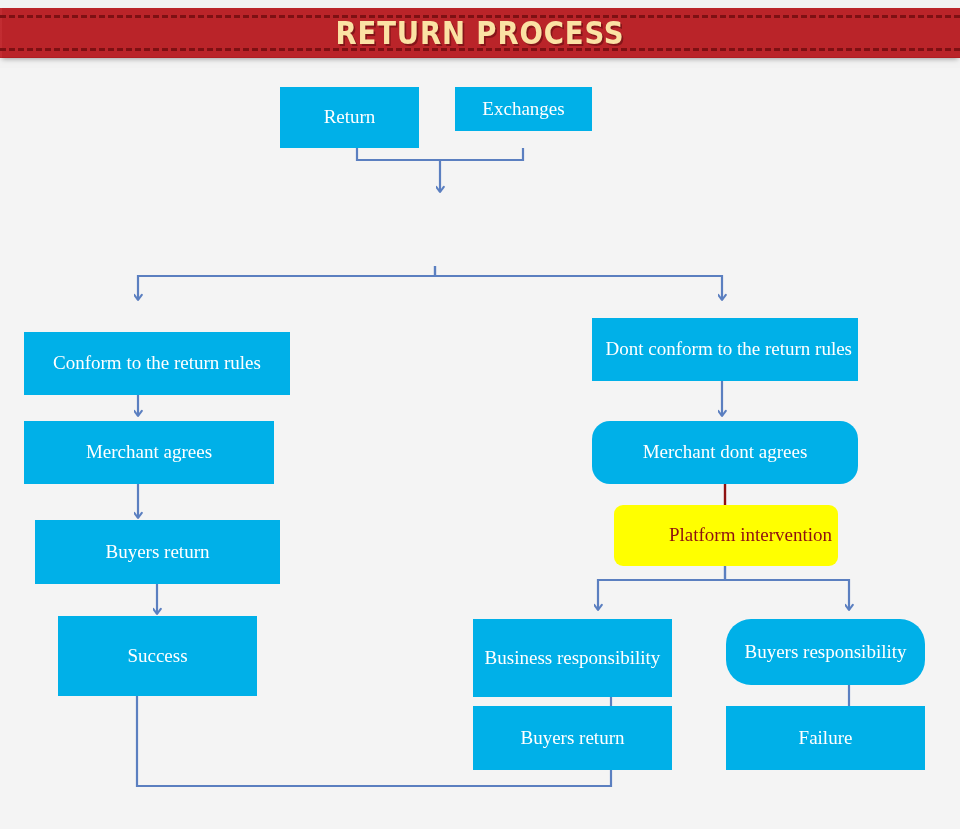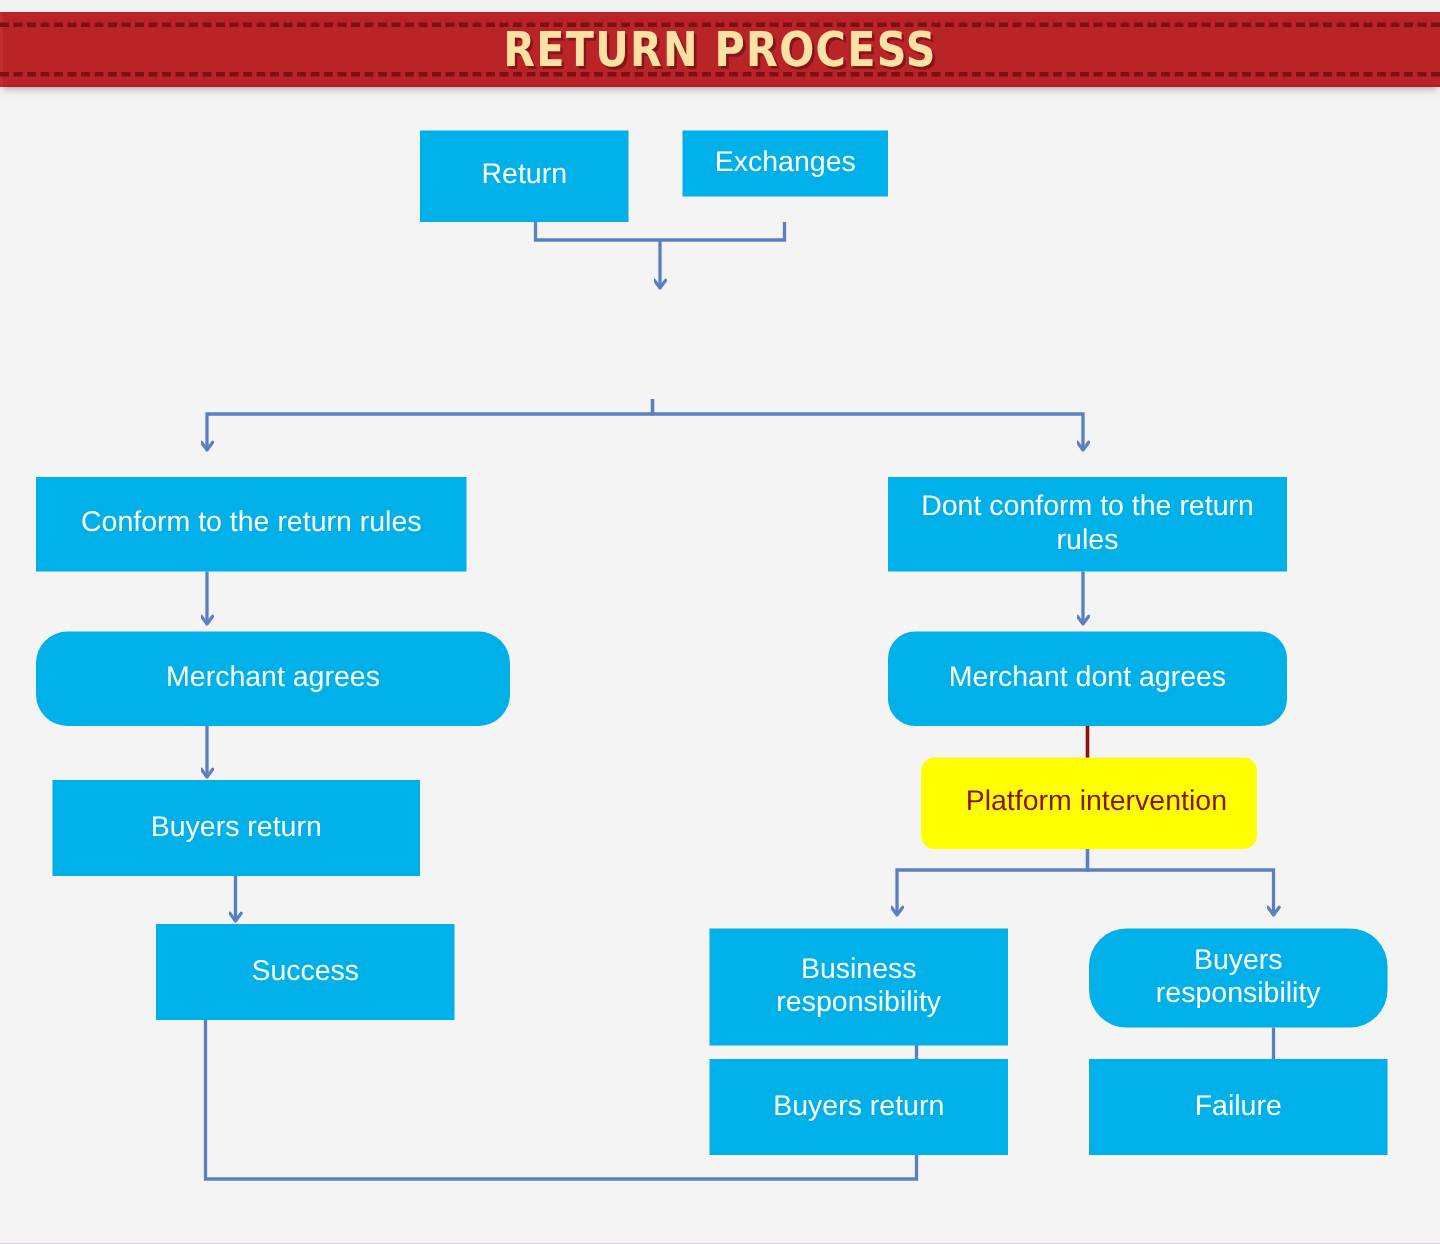--- a/index.html
+++ b/index.html
@@ -8,21 +8,21 @@
     padding: 0;
     background: #ffffff;
   }
   body {
     font-family: "Liberation Sans", sans-serif;
   }
   #page {
     position: relative;
     width: 960px;
     height: 829px;
-    background: #6d28d9;
+    background: #7dd3fc;
     overflow: hidden;
   }
 
   
   #banner-wrap {
     position: absolute;
     left: 0;
     top: 0;
     width: 960px;
     height: 68px;
@@ -89,22 +89,23 @@
     position: absolute;
     box-sizing: border-box;
     display: flex;
     align-items: center;
     justify-content: center;
     text-align: center;
     background: #00b0e8;
     color: #ffffff;
     font-size: 19px;
     line-height: 1.18;
-    padding: 2px 20px;
+    padding: 2px 6px;
     z-index: 5;
+    font-family: Liberation Serif, serif;
   }
   .node.accent {
     background: #ffff00;
     color: #8e1111;
     border-radius: 9px;
     font-size: 19px;
     justify-content: flex-end;
   }
 </style>
 </head>
@@ -163,45 +164,45 @@
 
     <div class="node" style="left:280px; top:19px;  width:139px; height:61px;">
       <span>Return</span>
     </div>
 
     <div class="node" style="left:455px; top:19px;  width:137px; height:44px;">
       <span>Exchanges</span>
     </div>
 
 
-    <div class="node" style="left:24px;  top:250px; width:287px; height:63px;">
+    <div class="node" style="left:24px;  top:264px; width:266px; height:63px;">
       <span>Conform to the return rules</span>
     </div>
 
     <div class="node" style="left:592px; top:250px; width:266px; height:63px;justify-content:flex-end;">
       <span>Dont conform to the return rules</span>
     </div>
 
-    <div class="node" style="left:24px;  top:353px; width:316px; height:63px;border-radius:21px;">
+    <div class="node" style="left:24px;  top:353px; width:250px; height:63px;">
       <span>Merchant agrees</span>
     </div>
 
     <div class="node" style="left:592px; top:353px; width:266px; height:63px;border-radius:18px;">
       <span>Merchant dont agrees</span>
     </div>
 
     <div class="node" style="left:35px;  top:452px; width:245px; height:64px;">
       <span>Buyers return</span>
     </div>
 
     <div class="node accent" style="left:614px; top:437px; width:224px; height:61px;">
       <span>Platform intervention</span>
     </div>
 
-    <div class="node" style="left:58px;  top:548px; width:199px; height:64px;margin-left:46px;">
+    <div class="node" style="left:58px;  top:548px; width:199px; height:80px;">
       <span>Success</span>
     </div>
 
     <div class="node" style="left:473px; top:551px; width:199px; height:78px;">
       <span>Business responsibility</span>
     </div>
 
     <div class="node" style="left:726px; top:551px; width:199px; height:66px;border-radius:25px;">
       <span>Buyers responsibility</span>
     </div>

